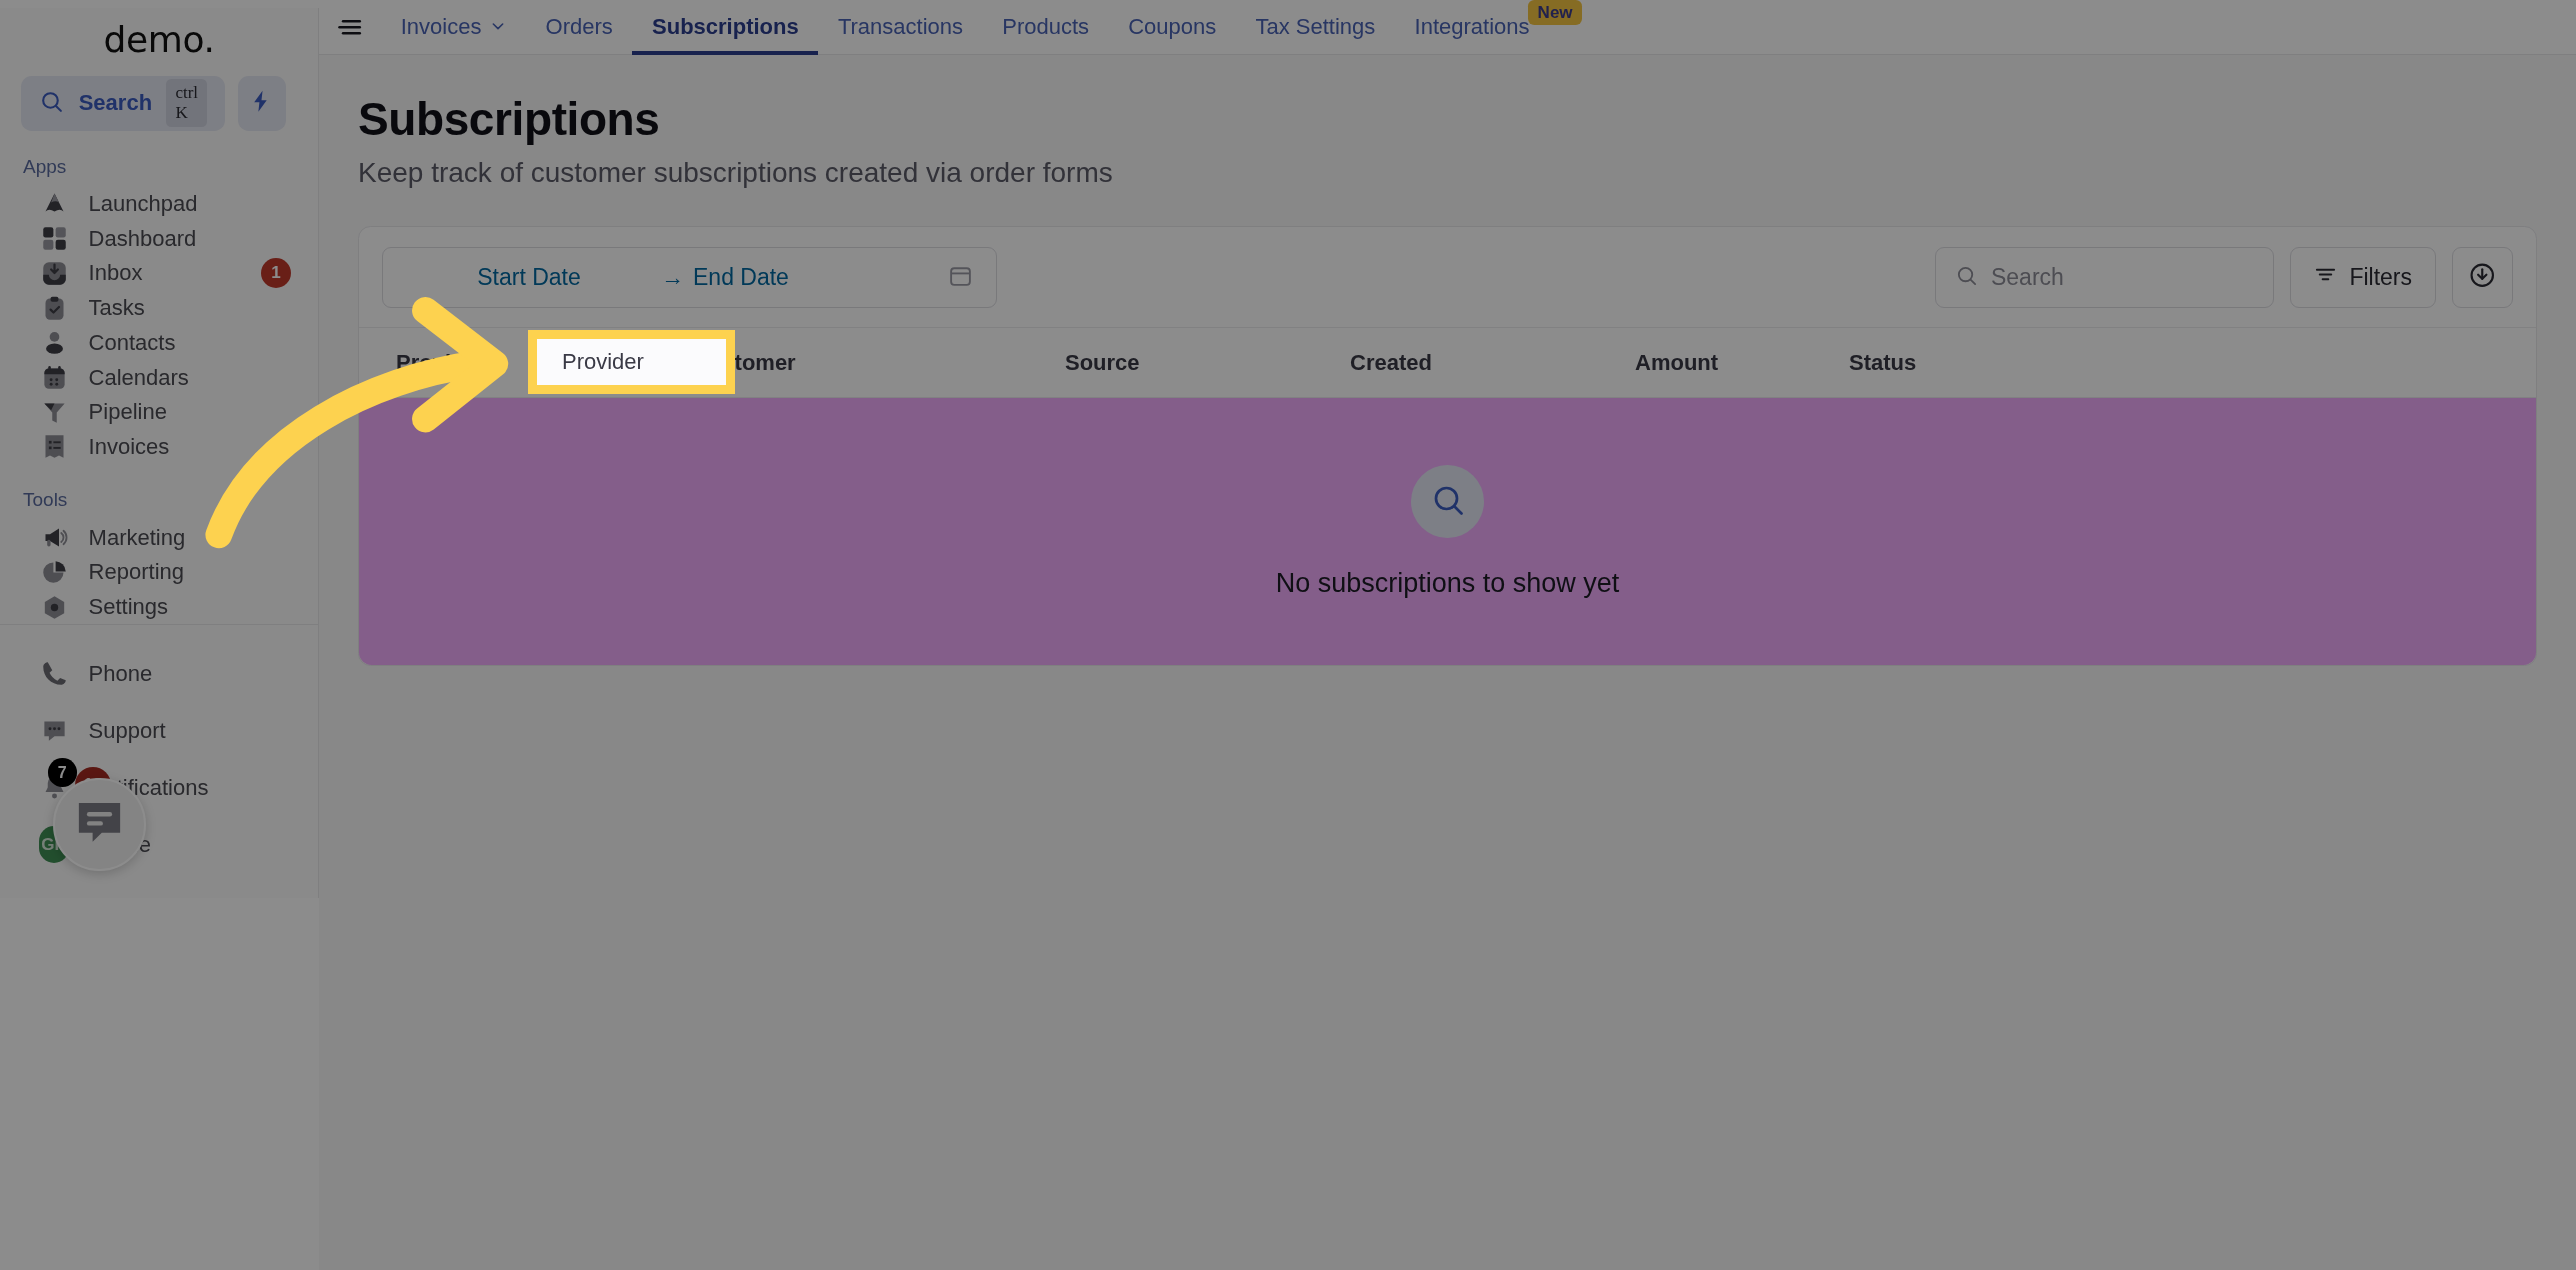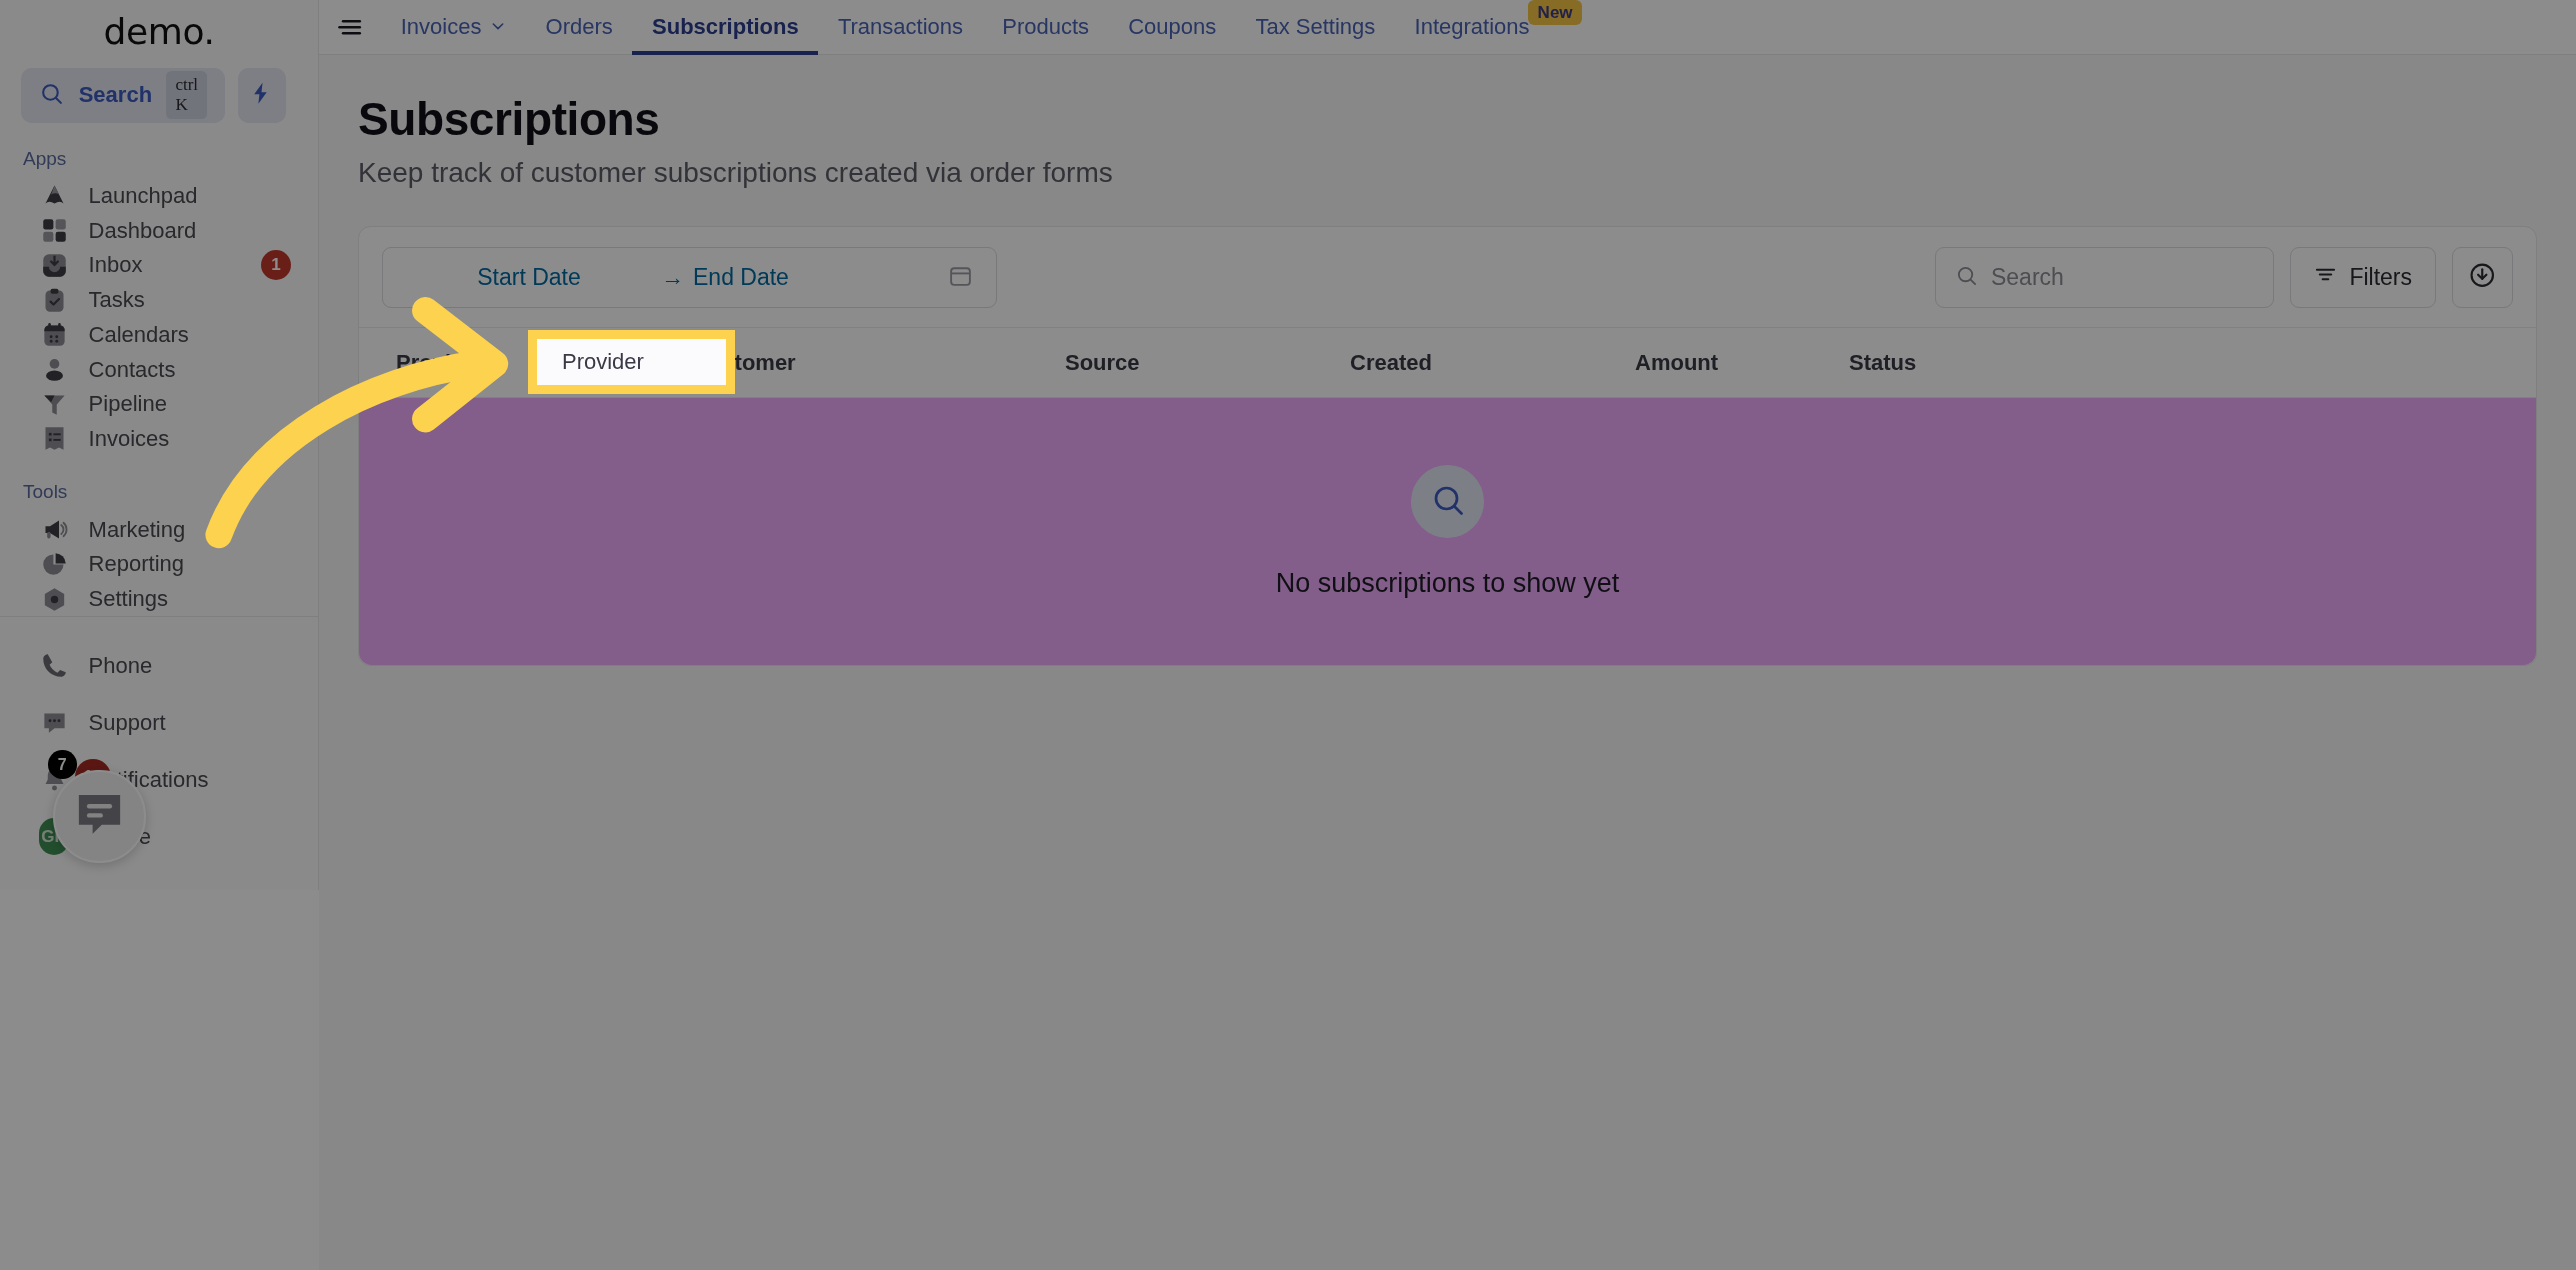--- a/index.html
+++ b/index.html
@@ -9,21 +9,21 @@
     background: #ffffff;
     overflow: hidden;
   }
   #root { position: relative; width: 2576px; height: 1271px; background: #ffffff; }
 
   
   .dim-layer { position:absolute; inset:0; background: rgba(0,0,0,0.45); z-index: 50; pointer-events:none; }
 
   
   .sidebar {
-    position: absolute; left: 0; top: 0; width: 319px; height: 890px;
+    position: absolute; left: 0; top: 8px; width: 319px; height: 890px;
     background: #fbfbfb; border-right: 0.9px solid #e7e7ea;
     display: flex; flex-direction: column;
   }
   .brand { height: 105px; display: flex; align-items: center; justify-content: center; }
   .brand-text {
     font-size: 36px; font-weight: 400; color: #111111; letter-spacing: -0.4px;
     font-family: "DejaVu Sans", sans-serif;
   }
   .brand-text .dot { font-size: 36px; }
 
@@ -251,41 +251,41 @@
           <rect x="8.5" y="1.5" width="7" height="4.5" rx="1.6" fill="#3e3e46"></rect>
           <path d="M8.5 13 l2.6 2.6 L16 10.7" stroke="#3e3e46" stroke-width="2" fill="none" stroke-linecap="round" stroke-linejoin="round"></path>
         </svg>
       </span>
       <span class="txt">Tasks</span>
     </div>
 
     <div class="nav-item">
       <span class="nav-icon">
         <svg width="27" height="27" viewBox="0 0 24 24">
+          <circle cx="12" cy="7" r="4.3" fill="#8e8e96"></circle>
+          <ellipse cx="12" cy="17.5" rx="7.5" ry="4.6" fill="#3e3e46"></ellipse>
+        </svg>
+      </span>
+      <span class="txt">Contacts</span>
+    </div>
+
+    <div class="nav-item">
+      <span class="nav-icon">
+        <svg width="27" height="27" viewBox="0 0 24 24">
           <rect x="3" y="4" width="18" height="18" rx="4" fill="#8e8e96"></rect>
           <path d="M3 9 h18 v-1 a4 4 0 0 0 -4 -4 H7 a4 4 0 0 0 -4 4 z" fill="#3e3e46"></path>
           <rect x="6.5" y="1.8" width="2.2" height="4.4" rx="1.1" fill="#3e3e46"></rect>
           <rect x="15.3" y="1.8" width="2.2" height="4.4" rx="1.1" fill="#3e3e46"></rect>
           <circle cx="9" cy="14" r="1.3" fill="#3e3e46"></circle>
             <circle cx="14" cy="14" r="1.3" fill="#3e3e46"></circle>
           <circle cx="9" cy="18" r="1.3" fill="#3e3e46"></circle>
             <circle cx="14" cy="18" r="1.3" fill="#3e3e46"></circle>
         </svg>
       </span>
       <span class="txt">Calendars</span>
-    </div>
-
-    <div class="nav-item">
-      <span class="nav-icon">
-        <svg width="27" height="27" viewBox="0 0 24 24">
-          <circle cx="12" cy="7" r="4.3" fill="#8e8e96"></circle>
-          <ellipse cx="12" cy="17.5" rx="7.5" ry="4.6" fill="#3e3e46"></ellipse>
-        </svg>
-      </span>
-      <span class="txt">Contacts</span>
     </div>
 
     <div class="nav-item">
       <span class="nav-icon">
         <svg width="27" height="27" viewBox="0 0 24 24">
           <path d="M3 4 h18 l-7 8 v9 l-4 -2 v-7 z" fill="#8e8e96"></path>
           <path d="M3 4 h9 l-3 6 z" fill="#3e3e46"></path>
         </svg>
       </span>
       <span class="txt">Pipeline</span>

